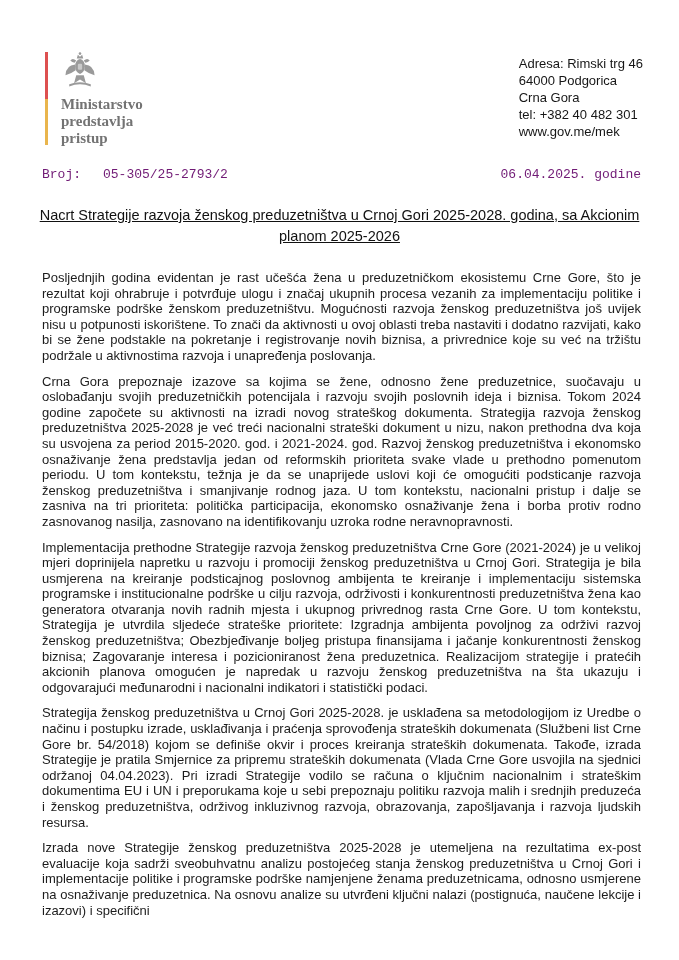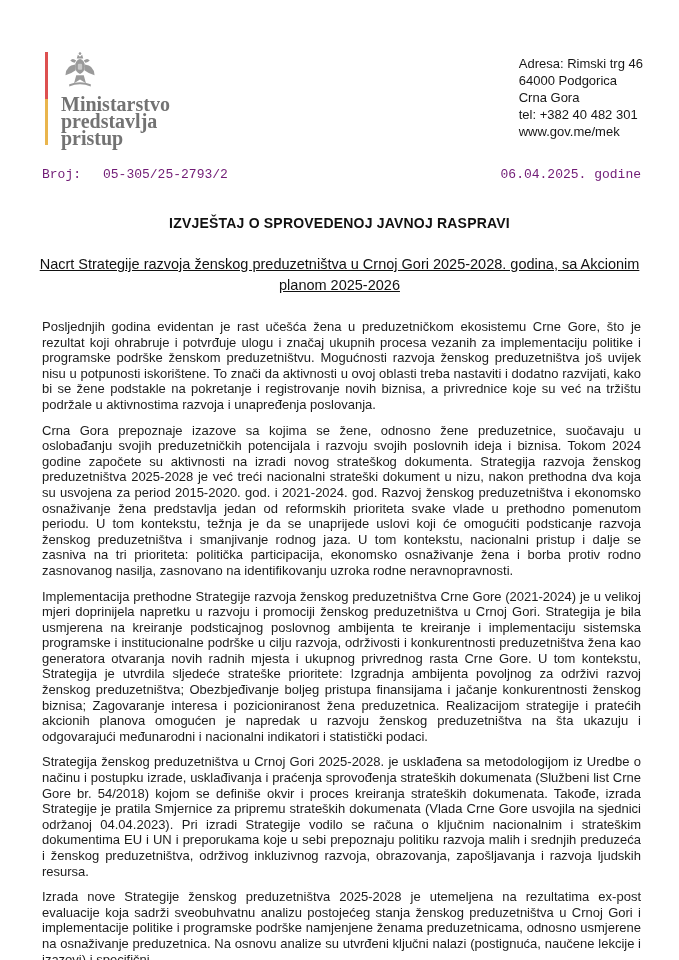--- a/index.html
+++ b/index.html
@@ -21,21 +21,21 @@
   .logo { display:flex; }
   .accent-bar { width:3px; height:93px; margin-right:13px; display:flex; flex-direction:column; }
   .accent-bar .bar-top { flex:1; }
   .accent-bar .bar-bottom { flex:1; }
   .logo-main { display:flex; flex-direction:column; }
   .crest { width:34px; height:42px; margin-left:2px; }
   .ministry-name {
     margin-top:2px;
     font-family:"Liberation Serif", serif;
     font-weight:700;
-    font-size:20px;
+    font-size:15px;
     line-height:17px;
     color:#737373;
   }
   .address {
     font-size:13px;
     line-height:17px;
     color:#161616;
     padding-top:3px;
   }
 
@@ -123,21 +123,20 @@
     </div>
   </div>
 
   <div class="meta-row">
     <div class="doc-number">
       <span>Broj:</span><span class="doc-number-value">05-305/25-2793/2</span>
     </div>
     <div class="doc-date">06.04.2025. godine</div>
   </div>
 
-  <div class="doc-title">IZVJEŠTAJ O SPROVEDENOJ JAVNOJ RASPRAVI</div>
   <div class="doc-subtitle">Nacrt Strategije razvoja ženskog preduzetništva u Crnoj Gori 2025-2028. godina, sa Akcionim planom 2025-2026</div>
 
   <div class="doc-body">
     <p>Posljednjih godina evidentan je rast učešća žena u preduzetničkom ekosistemu Crne Gore, što je rezultat koji ohrabruje i potvrđuje ulogu i značaj ukupnih procesa vezanih za implementaciju politike i programske podrške ženskom preduzetništvu. Mogućnosti razvoja ženskog preduzetništva još uvijek nisu u potpunosti iskorištene. To znači da aktivnosti u ovoj oblasti treba nastaviti i dodatno razvijati, kako bi se žene podstakle na pokretanje i registrovanje novih biznisa, a privrednice koje su već na tržištu podržale u aktivnostima razvoja i unapređenja poslovanja.</p>
     <p>Crna Gora prepoznaje izazove sa kojima se žene, odnosno žene preduzetnice, suočavaju u oslobađanju svojih preduzetničkih potencijala i razvoju svojih poslovnih ideja i biznisa. Tokom 2024 godine započete su aktivnosti na izradi novog strateškog dokumenta. Strategija razvoja ženskog preduzetništva 2025-2028 je već treći nacionalni strateški dokument u nizu, nakon prethodna dva koja su usvojena za period 2015-2020. god. i 2021-2024. god. Razvoj ženskog preduzetništva i ekonomsko osnaživanje žena predstavlja jedan od reformskih prioriteta svake vlade u prethodno pomenutom periodu. U tom kontekstu, težnja je da se unaprijede uslovi koji će omogućiti podsticanje razvoja ženskog preduzetništva i smanjivanje rodnog jaza. U tom kontekstu, nacionalni pristup i dalje se zasniva na tri prioriteta: politička participacija, ekonomsko osnaživanje žena i borba protiv rodno zasnovanog nasilja, zasnovano na identifikovanju uzroka rodne neravnopravnosti.</p>
     <p>Implementacija prethodne Strategije razvoja ženskog preduzetništva Crne Gore (2021-2024) je u velikoj mjeri doprinijela napretku u razvoju i promociji ženskog preduzetništva u Crnoj Gori. Strategija je bila usmjerena na kreiranje podsticajnog poslovnog ambijenta te kreiranje i implementaciju sistemska programske i institucionalne podrške u cilju razvoja, održivosti i konkurentnosti preduzetništva žena kao generatora otvaranja novih radnih mjesta i ukupnog privrednog rasta Crne Gore. U tom kontekstu, Strategija je utvrdila sljedeće strateške prioritete:  Izgradnja ambijenta povoljnog za održivi razvoj ženskog preduzetništva; Obezbjeđivanje boljeg pristupa finansijama i jačanje konkurentnosti ženskog biznisa; Zagovaranje interesa i pozicioniranost žena preduzetnica. Realizacijom strategije i pratećih akcionih planova omogućen je napredak u razvoju ženskog preduzetništva na šta ukazuju i odgovarajući međunarodni i nacionalni indikatori i statistički podaci.</p>
     <p>Strategija ženskog preduzetništva u Crnoj Gori 2025-2028. je usklađena sa metodologijom iz Uredbe o načinu i postupku izrade, usklađivanja i praćenja sprovođenja strateških dokumenata (Službeni list Crne Gore br. 54/2018) kojom se definiše okvir i proces kreiranja strateških dokumenata. Takođe, izrada Strategije je pratila Smjernice za pripremu strateških dokumenata (Vlada Crne Gore usvojila na sjednici održanoj 04.04.2023). Pri izradi Strategije vodilo se računa o ključnim nacionalnim i strateškim dokumentima EU i UN i preporukama koje u sebi prepoznaju politiku razvoja malih i srednjih preduzeća i ženskog preduzetništva, održivog inkluzivnog razvoja, obrazovanja, zapošljavanja i razvoja ljudskih resursa.</p>
     <p>Izrada nove Strategije ženskog preduzetništva 2025-2028 je utemeljena na rezultatima ex-post evaluacije koja sadrži sveobuhvatnu analizu postojećeg stanja ženskog preduzetništva u Crnoj Gori i implementacije politike i programske podrške namjenjene ženama preduzetnicama, odnosno usmjerene na osnaživanje preduzetnica. Na osnovu analize su utvrđeni ključni nalazi (postignuća, naučene lekcije i izazovi) i specifični</p>
   </div>
 

